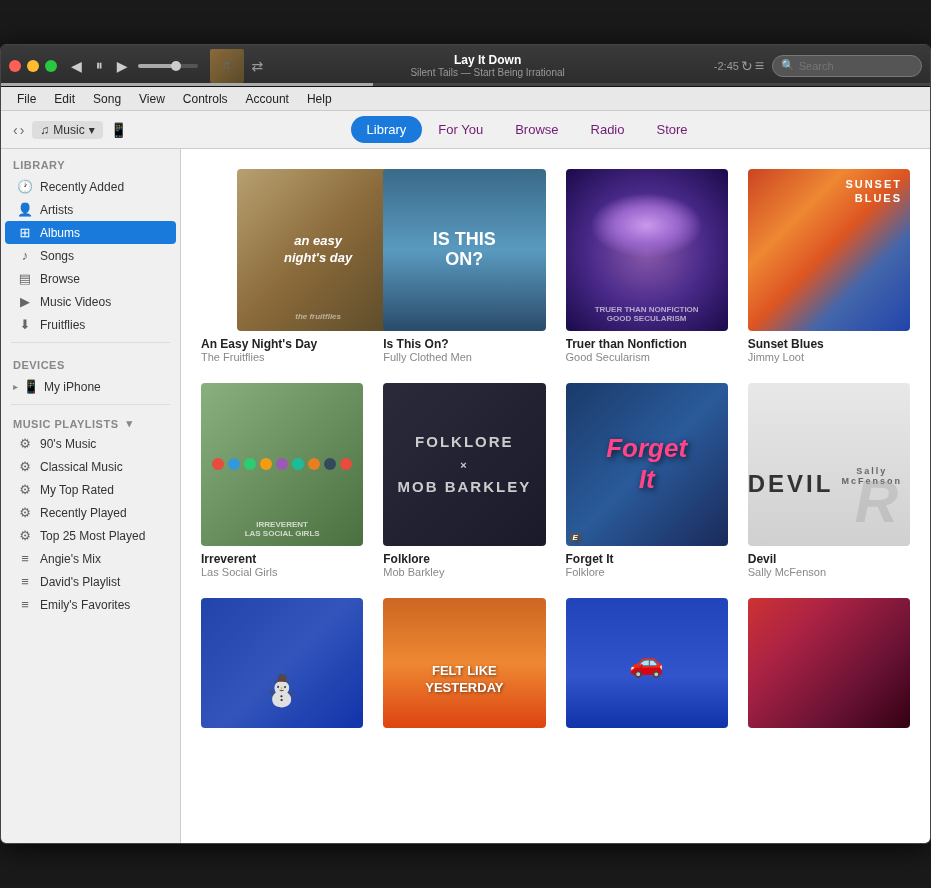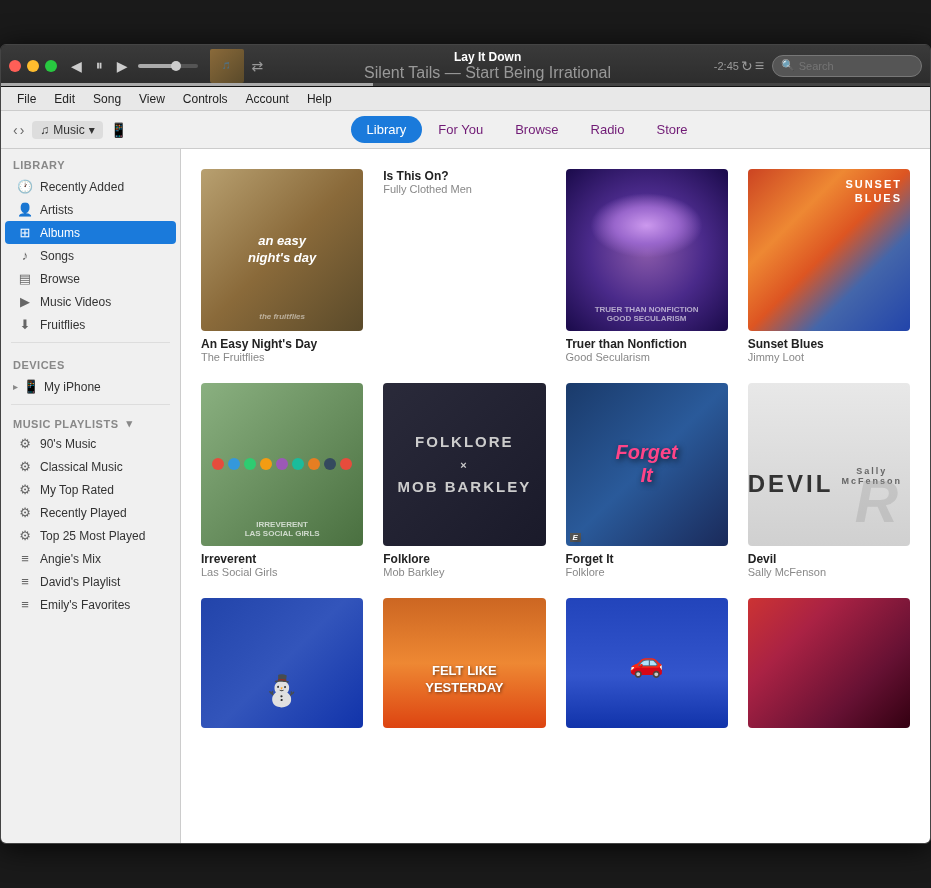--- a/index.html
+++ b/index.html
@@ -83,21 +83,21 @@
       flex-direction: column;
       align-items: center;
     }
     .track-title {
       color: #fff;
       font-size: 12px;
       font-weight: 600;
     }
     .track-subtitle {
       color: #999;
-      font-size: 16px;
+      font-size: 10px;
     }
     .track-progress {
       position: absolute;
       bottom: 0; left: 0; right: 0;
       height: 3px;
       background: #444;
     }
     .track-progress-fill {
       height: 100%;
       background: #aaa;
@@ -296,21 +296,21 @@
       font-size: 11px;
       color: #888;
       white-space: nowrap;
       overflow: hidden;
       text-overflow: ellipsis;
     }
     
     .cover-easy-night {
       background: linear-gradient(135deg, #b8a070 0%, #8a6a3a 50%, #5a4a2a 100%);
       font-size: 11px; color: #fff; text-align: center; font-style: italic;
-      line-height: 1.2; padding: 10px; font-weight: 600;
+      line-height: 1.2; padding: 10px; font-weight: 600; margin-left: 36px;
     }
     .cover-is-this-on {
       background: linear-gradient(180deg, #3a6a8a 0%, #5a9abf 50%, #2a4a6a 100%);
       font-size: 13px; color: #fff; text-align: center; font-weight: 900;
     }
     .cover-truer {
       background: radial-gradient(ellipse at center, #8a5aaa 0%, #4a2a8a 50%, #1a0a4a 100%);
       position: relative; overflow: hidden;
     }
     .cover-truer::before {
@@ -529,20 +529,23 @@
         <div class="album-card">
           <div class="album-cover cover-easy-night">
             <div style="font-size:13px;font-weight:700;font-style:italic;color:#fff;line-height:1.3;text-align:center;">an easy<br>night's day</div>
             <div class="fruitflies-text">the fruitflies</div>
           </div>
           <div class="album-title-text">An Easy Night's Day</div>
           <div class="album-artist-text">The Fruitflies</div>
         </div>
 
         <div class="album-card">
+          <div class="album-cover cover-is-this-on">
+            <div style="font-size:18px;font-weight:900;color:#fff;text-align:center;line-height:1.1;padding:15px 8px;">IS THIS<br>ON?</div>
+          </div>
           <div class="album-title-text">Is This On?</div>
           <div class="album-artist-text">Fully Clothed Men</div>
         </div>
 
         <div class="album-card">
           <div class="album-cover cover-truer">
             <div style="position:absolute;bottom:8px;left:0;right:0;font-size:8px;color:rgba(255,255,255,0.6);text-align:center;font-weight:600;text-transform:uppercase;">TRUER THAN NONFICTION<br>GOOD SECULARISM</div>
           </div>
           <div class="album-title-text">Truer than Nonfiction</div>
           <div class="album-artist-text">Good Secularism</div>
@@ -578,21 +581,21 @@
         <div class="album-card">
           <div class="album-cover cover-folklore">
             <div style="color:#ccc;font-size:15px;font-weight:700;text-align:center;letter-spacing:2px;line-height:1.5;">FOLKLORE<br><span style="font-size:11px;">×</span><br>MOB BARKLEY</div>
           </div>
           <div class="album-title-text">Folklore</div>
           <div class="album-artist-text">Mob Barkley</div>
         </div>
 
         <div class="album-card">
           <div class="album-cover cover-forget-it">
-            <div style="font-size:20px;color:#ff4488;font-weight:900;font-style:italic;text-align:center;text-shadow:2px 2px 6px rgba(0,0,0,0.7);">Forget<br>It</div>
+            <div style="font-size:26px;color:#ff4488;font-weight:900;font-style:italic;text-align:center;text-shadow:2px 2px 6px rgba(0,0,0,0.7);">Forget<br>It</div>
             <span class="explicit-badge">E</span>
           </div>
           <div class="album-title-text">Forget It</div>
           <div class="album-artist-text">Folklore</div>
         </div>
 
         <div class="album-card">
           <div class="album-cover cover-devil">
             <div style="font-size:24px;color:#333;font-weight:900;letter-spacing:3px;text-align:center;padding-top:20px;">DEVIL</div>
             <div style="font-size:9px;color:#666;text-align:center;padding-top:4px;">Sally McFenson</div>

